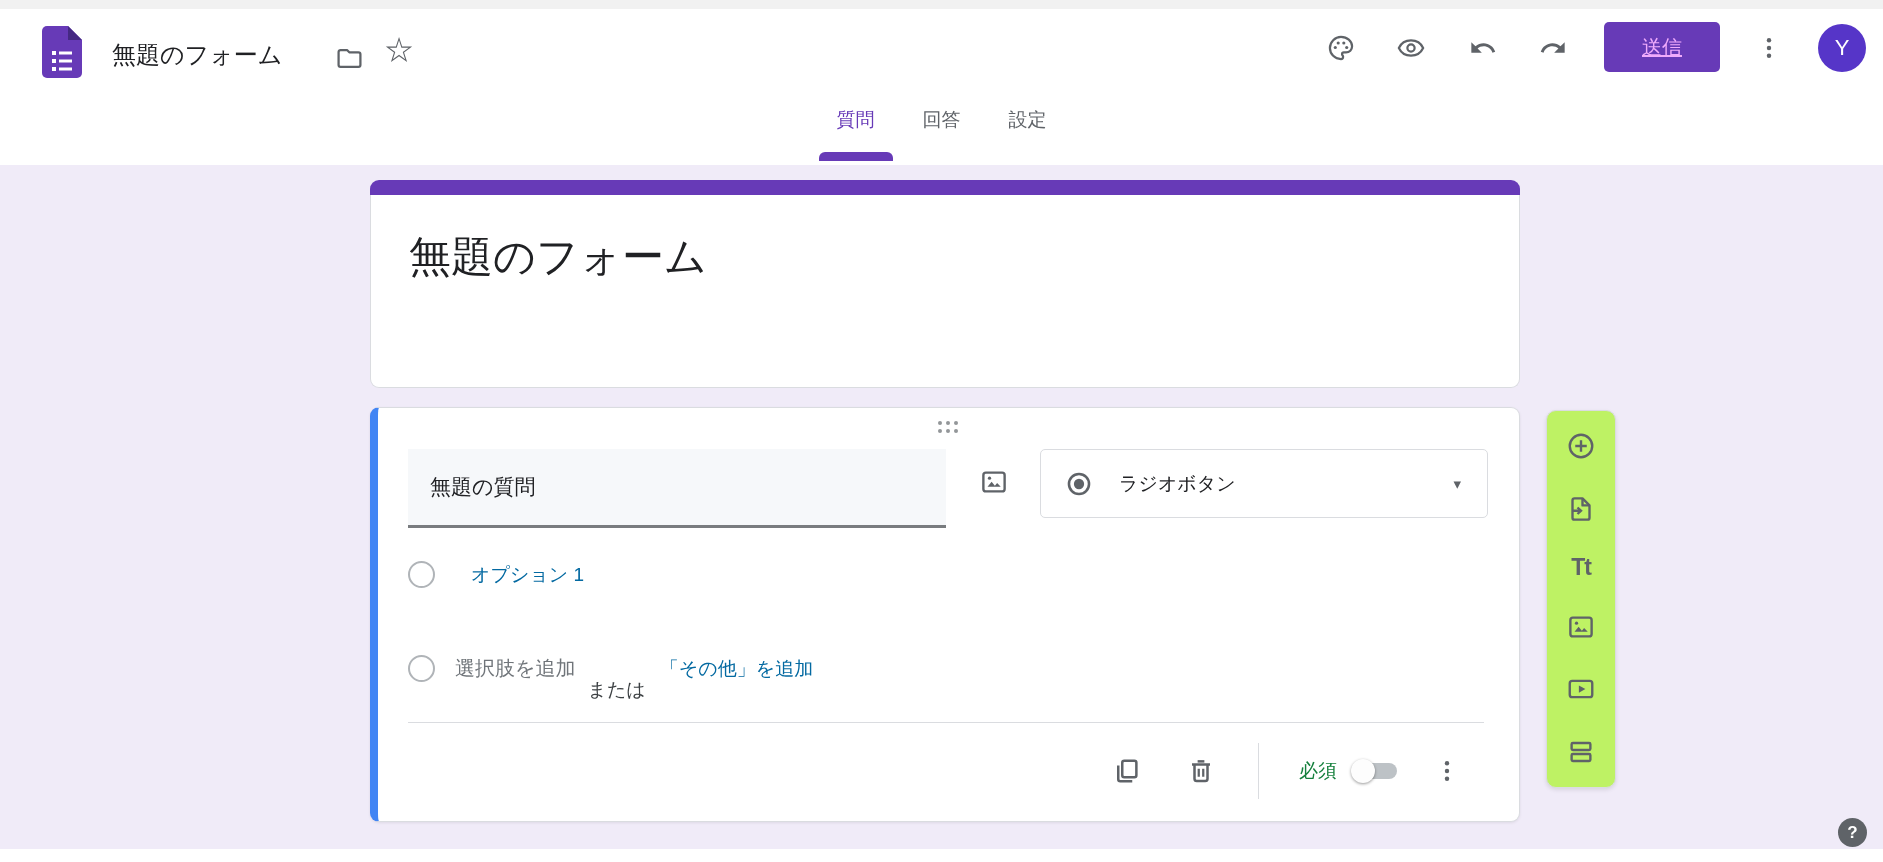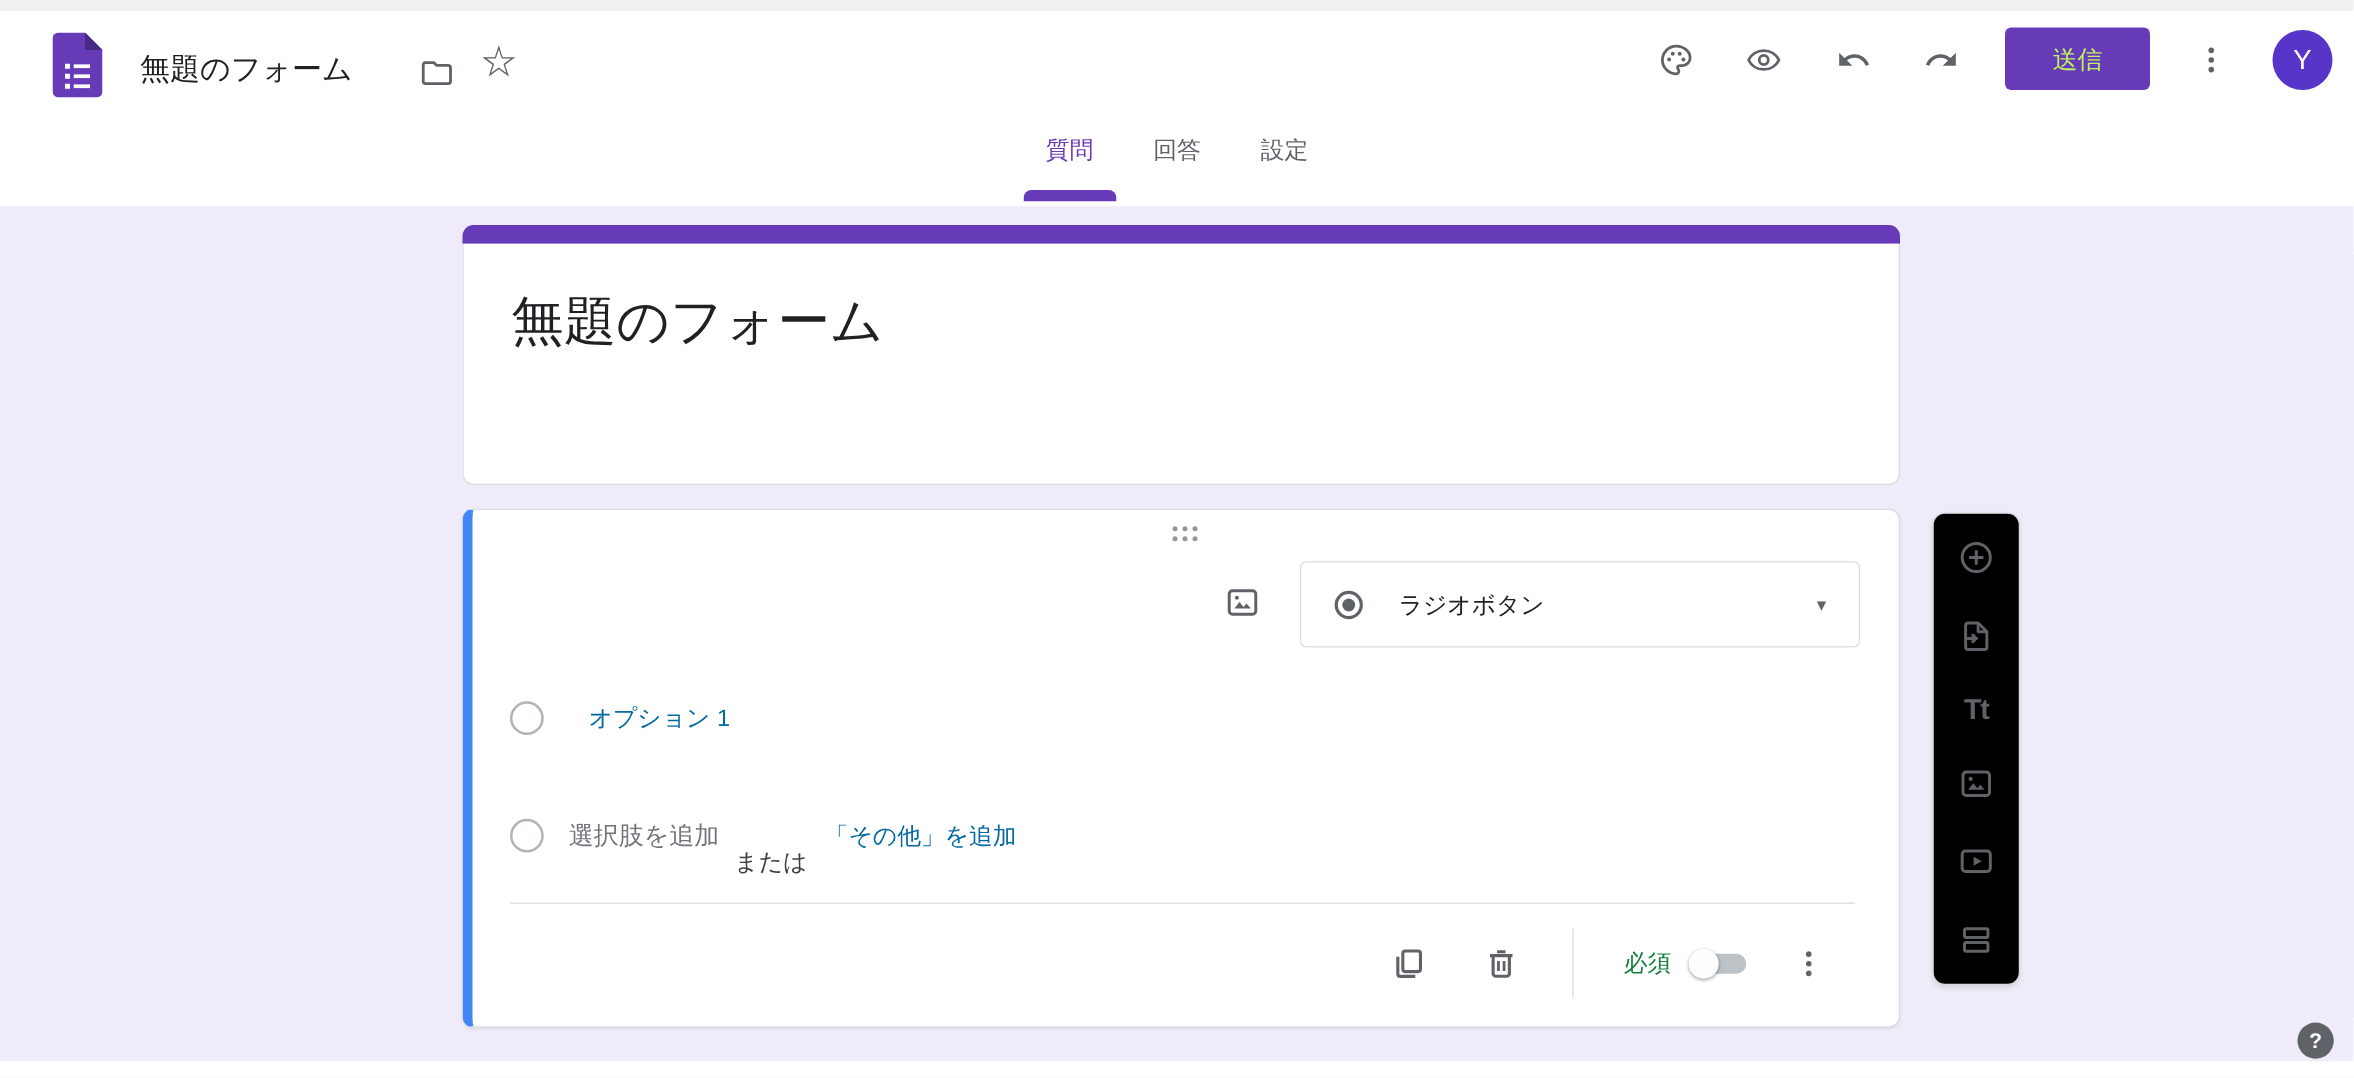--- a/index.html
+++ b/index.html
@@ -12,22 +12,22 @@
   .header { position:absolute; top:9px; left:0; right:0; height:156px; background:#fff; }
   .logo { position:absolute; left:42px; top:17px; width:40px; height:52px; cursor:pointer; }
   .doc-title { position:absolute; left:112px; top:30px; font-size:24px; color:#202124; white-space:nowrap; }
   .icon-btn { background:none; border:none; cursor:pointer; display:flex; align-items:center; justify-content:center; padding:0; }
   .hdr-folder { position:absolute; left:336px; top:36px; }
   .hdr-star { position:absolute; left:384px; top:26px; font-size:30px; color:#5f6368; line-height:1; }
   .hdr-palette { position:absolute; left:1327px; top:25px; }
   .hdr-eye { position:absolute; left:1397px; top:25px; }
   .hdr-undo { position:absolute; left:1469px; top:25px; }
   .hdr-redo { position:absolute; left:1539px; top:25px; }
-  .send-btn { position:absolute; left:1604px; top:13px; width:116px; height:50px; background:#673ab7; color:#bef264;
-              font-size:20px; border:none; border-radius:5px; cursor:pointer; font-family:inherit; }
+  .send-btn { position:absolute; left:1604px; top:13px; width:116px; height:50px; background:#673ab7; color:#f0abfc;
+              font-size:20px; border:none; border-radius:5px; cursor:pointer; font-family:inherit;text-decoration:underline; }
   .hdr-more { position:absolute; left:1755px; top:25px; }
   .avatar { position:absolute; left:1818px; top:15px; width:48px; height:48px; border-radius:50%; background:#5635c8;
             color:#fff; font-size:22px; display:flex; align-items:center; justify-content:center; cursor:pointer; }
 
   
   .tabs { position:absolute; left:0; right:0; bottom:4px; display:flex; justify-content:center; gap:44px; }
   .tab { position:relative; font-size:19px; color:#5f6368; padding:8px 2px 28px; cursor:pointer; background:none; border:none; font-family:inherit; }
   .tab.active { color:#673ab7; }
   .tab.active::after { content:""; position:absolute; left:-16px; right:-16px; bottom:0; height:9px;
                        background:#673ab7; border-radius:6px 6px 0 0; }
@@ -72,21 +72,21 @@
   .q-footer .gap-lg { margin-left:44px; }
   .v-div { width:1px; height:56px; background:#dadce0; margin-left:42px; }
   .req-label { margin-left:40px; font-size:19px; color:#15803d; }
   .toggle { position:relative; width:42px; height:16px; background:#bdc2c6; border-radius:8px; margin-left:18px;
             margin-right:6px; cursor:pointer; }
   .toggle .knob { position:absolute; left:-4px; top:-4px; width:24px; height:24px; border-radius:50%; background:#fdfdfd;
                   box-shadow:0 1px 3px rgba(0,0,0,.4); }
   .q-more { margin-left:30px; }
 
   
-  .side-toolbar { position:absolute; left:1546px; top:245px; width:70px; height:378px; background:#000000;
+  .side-toolbar { position:absolute; left:1546px; top:245px; width:70px; height:378px; background:#bef264;
                   border:1px solid #dadce0; border-radius:10px; box-shadow:0 2px 4px rgba(0,0,0,.1);
                   display:flex; flex-direction:column; align-items:center; justify-content:space-between;
                   padding:20px 0; }
   .tt-glyph { font-size:23px; font-weight:bold; color:#5f6368; letter-spacing:-1px; line-height:1; }
 
   
   .help-btn { position:absolute; left:1838px; top:653px; width:29px; height:29px; border-radius:50%; background:#5f6368;
               color:#fff; font-size:17px; font-weight:bold; display:flex; align-items:center; justify-content:center;
               cursor:pointer; border:none; }
 
@@ -176,20 +176,21 @@
     <section class="q-card">
       <div class="drag-handle">
         <i></i>
           <i></i>
           <i></i>
           <i></i>
           <i></i>
           <i></i>
       </div>
 
+      <div class="q-input">無題の質問</div>
 
       <button class="icon-btn q-image-btn">
         <svg width="30" height="30" viewBox="0 0 24 24">
           <rect x="3.5" y="4.5" width="17" height="15" rx="2" fill="none" stroke="#5f6368" stroke-width="1.9"></rect>
           <path d="M6.8 15.8 l3.3-4.1 2.6 3.2 1.8-2.2 2.9 3.1z" fill="#5f6368"></path>
           <circle cx="8.4" cy="8.9" r="1.3" fill="#5f6368"></circle>
         </svg>
       </button>
 
       <div class="type-select">

